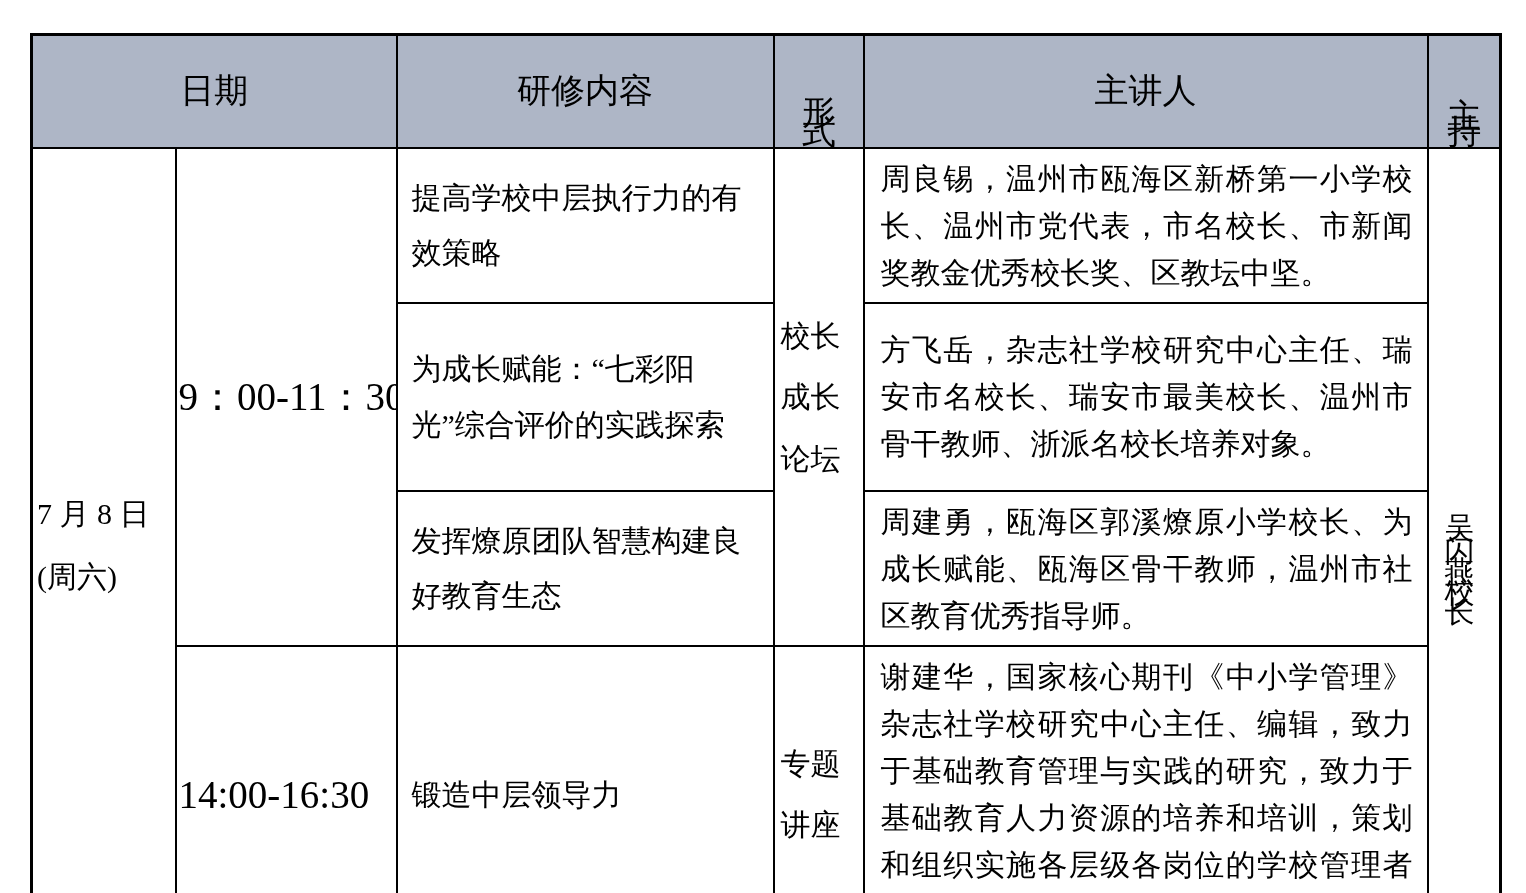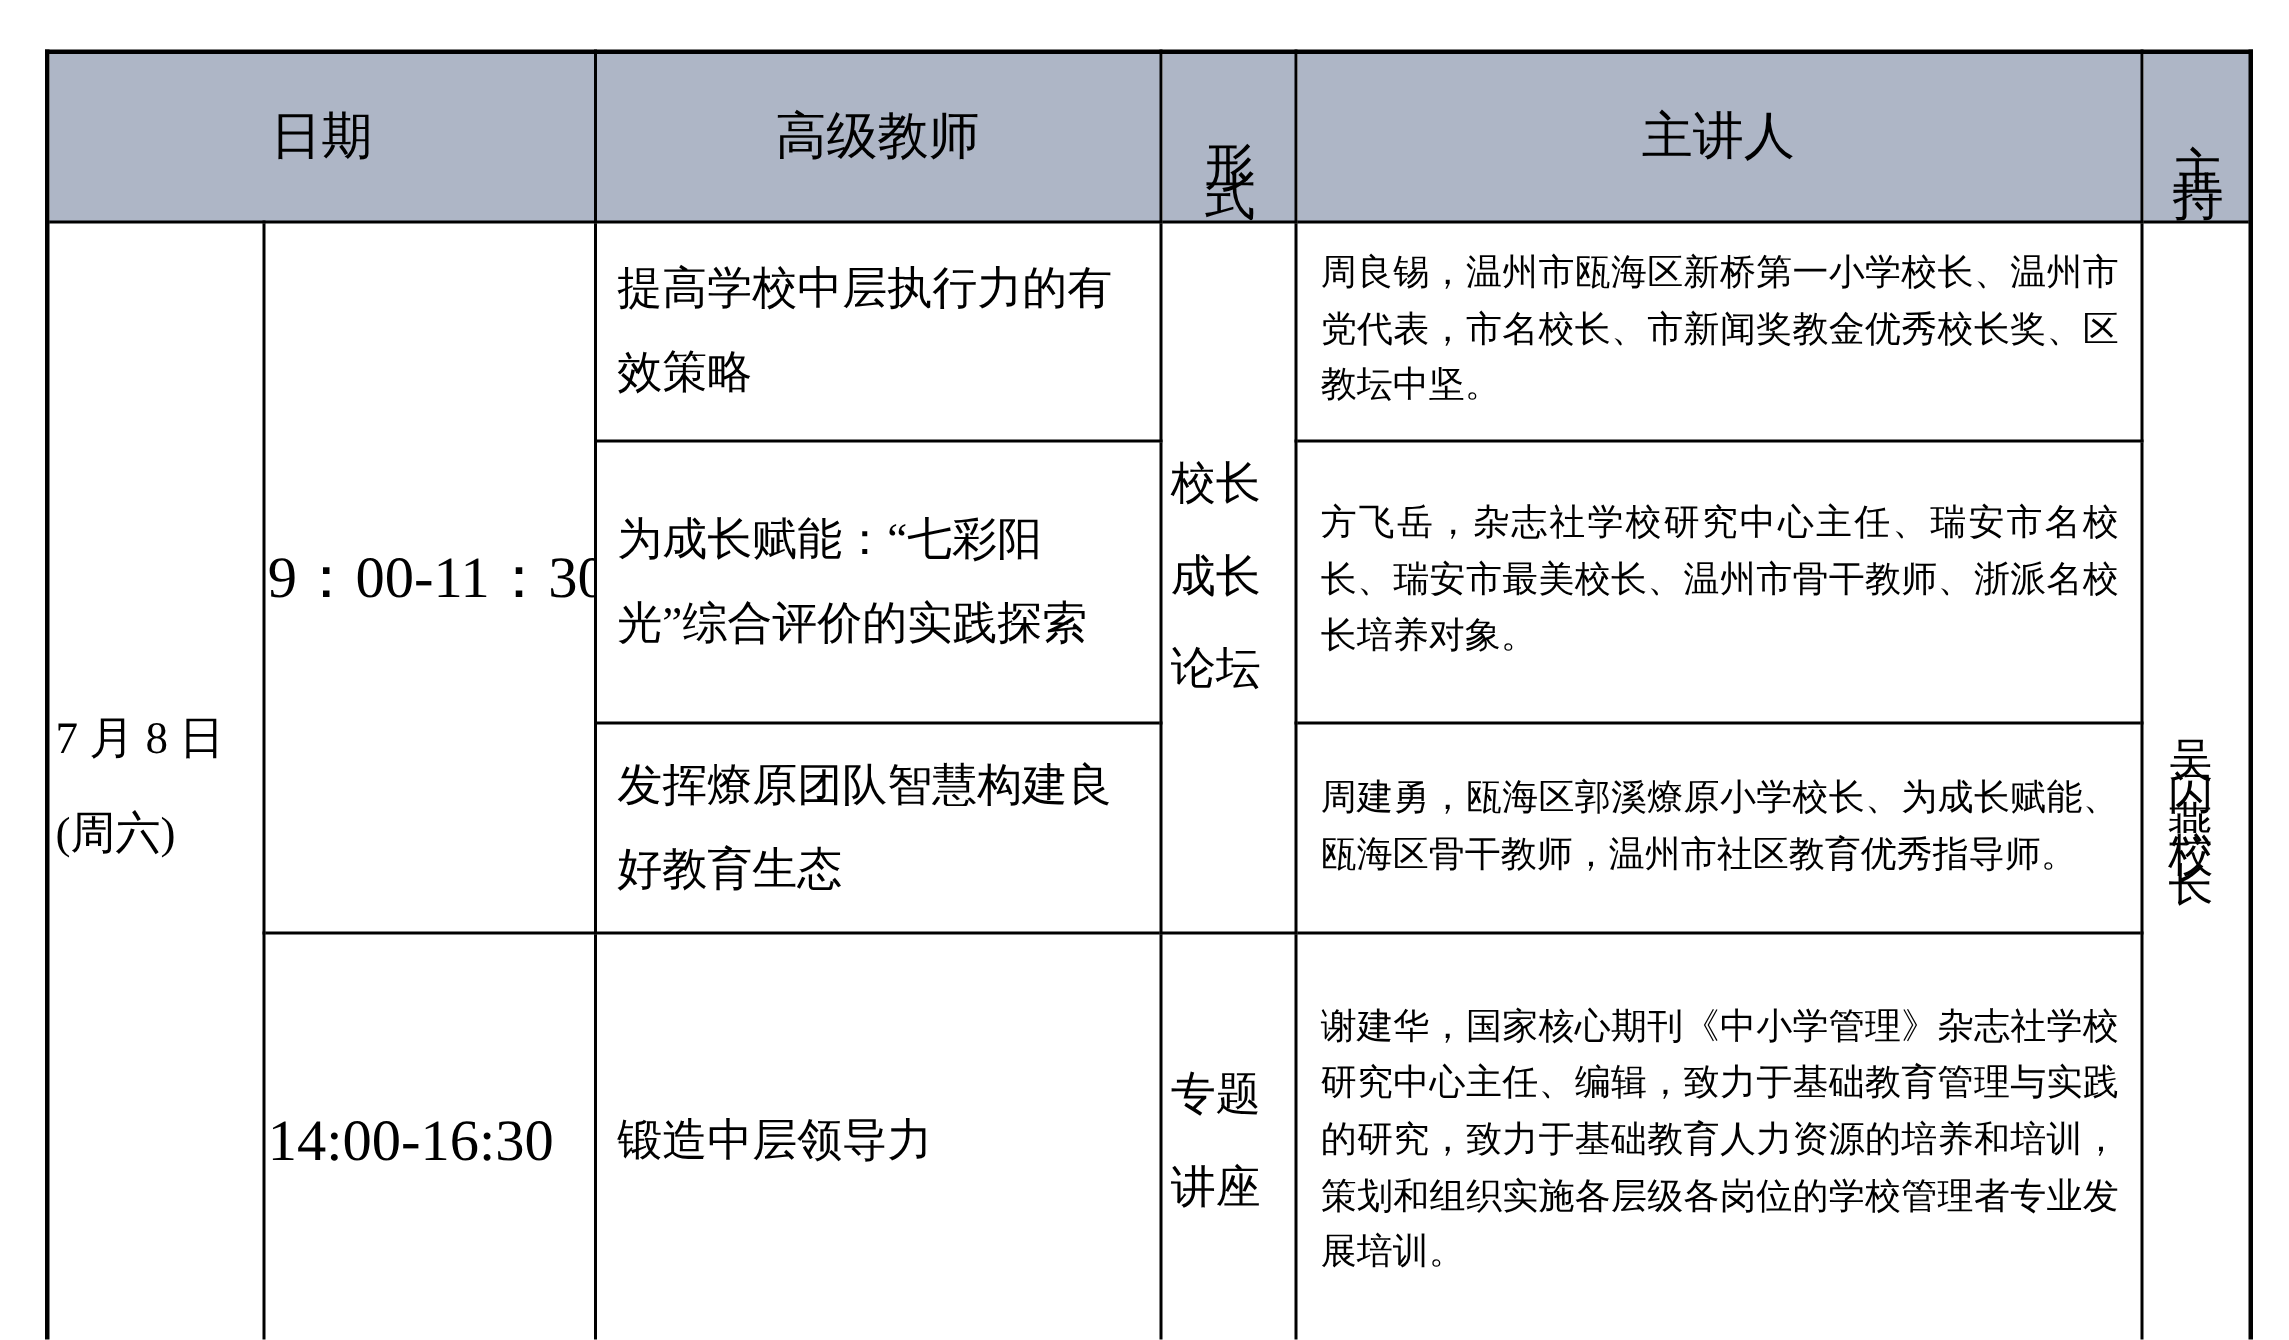--- a/index.html
+++ b/index.html
@@ -54,21 +54,21 @@
     line-height: 1.85;
     padding: 4px 14px;
     margin-left: 37px;
   }
   .format-cell {
     font-size: 30px;
     line-height: 2.05;
     padding: 9px 6px;
   }
   .speaker-cell {
-    font-size: 24px;
+    font-size: 30px;
     line-height: 1.57;
     text-align: justify;
     text-align-last: left;
     padding: 6px 14px 6px 16px;
   }
   .vtext {
     writing-mode: vertical-rl;
     text-orientation: upright;
     display: inline-block;
     letter-spacing: 0.52em;
@@ -84,21 +84,21 @@
     <col style="width:221px">
     <col style="width:377px">
     <col style="width:90px">
     <col style="width:564px">
     <col style="width:73px">
   </colgroup>
 
   <tbody>
       <tr class="hdr">
     <th colspan="2">日期</th>
-    <th>高级教师</th>
+    <th>研修内容</th>
     <th><span class="vtext">形式</span></th>
     <th>主讲人</th>
     <th><span class="vtext">主持</span></th>
   </tr>
 
   <tr class="row-1">
     <td rowspan="4" class="date-cell">7 月 8 日
 (周六)</td>
     <td rowspan="3" class="time-cell">9：00-11：30</td>
     <td class="content-cell">提高学校中层执行力的有效策略</td>

